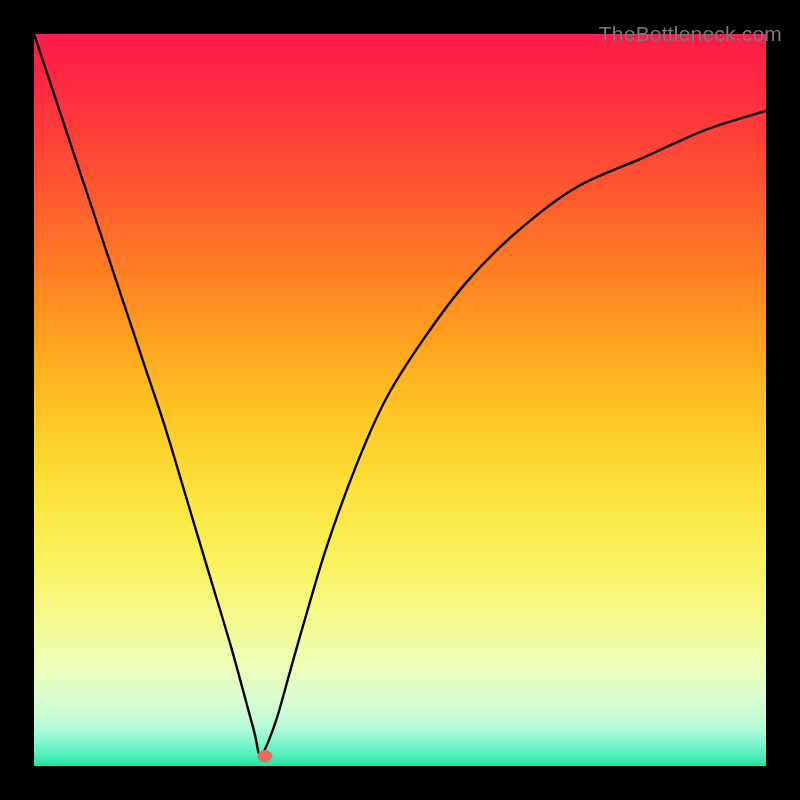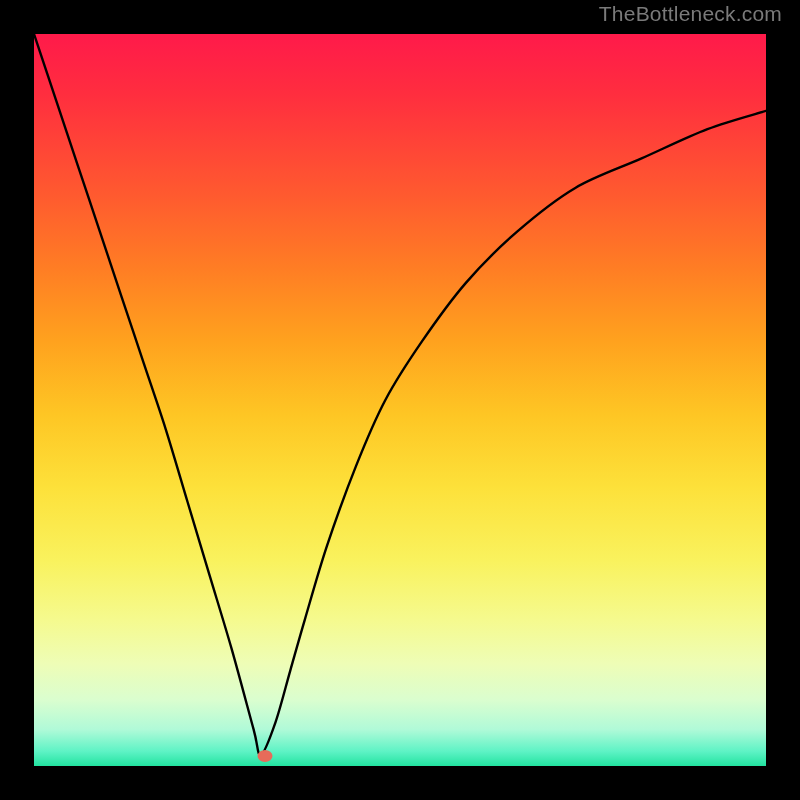--- a/index.html
+++ b/index.html
@@ -5,21 +5,21 @@
   * { margin: 0; padding: 0; box-sizing: border-box; }
   body {
     width: 800px;
     height: 800px;
     background: #000;
     overflow: hidden;
     position: relative;
   }
   .watermark {
     position: absolute;
-    top: 2px;
+    top: 22px;
     right: 18px;
     color: #7a7a7a;
     font-family: Arial, Helvetica, sans-serif;
     font-size: 21px;
     font-weight: 500;
     letter-spacing: 0.2px;
     z-index: 5;
     margin-left: 28px;
   }
   .plot-area {

